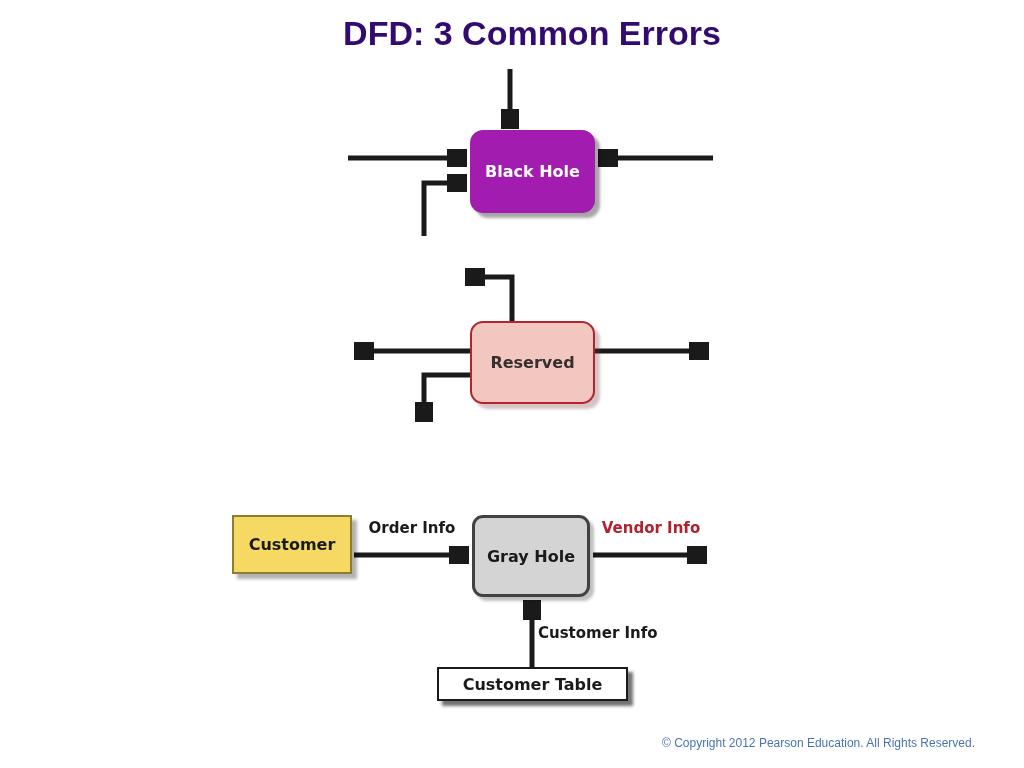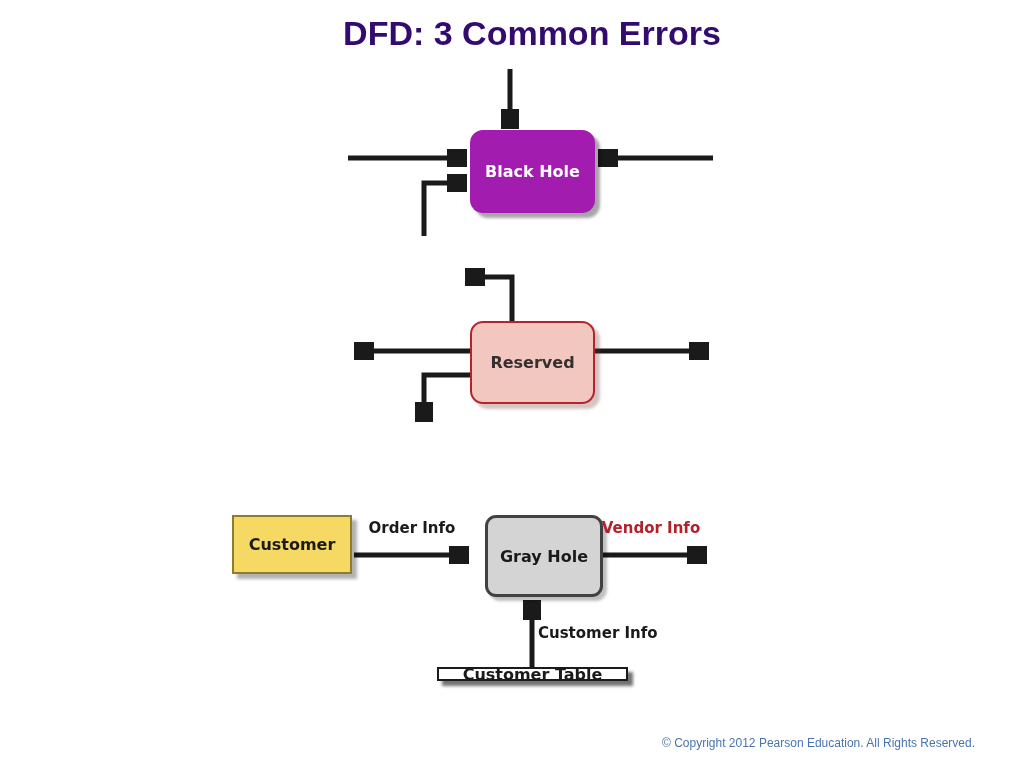--- a/index.html
+++ b/index.html
@@ -41,27 +41,27 @@
     color:#372F2F;font-size:16px;
     box-shadow:5px 5px 3px rgba(120,60,60,0.30);
   }
   .entity-yellow{
     left:232px;top:515px;width:120px;height:59px;
     background:#F5D963;border:2px solid #8F7D2F;
     color:#1A1A1A;font-size:16px;
     box-shadow:5px 5px 3px rgba(0,0,0,0.30);
   }
   .process-gray{
-    left:485px;top:515px;width:118px;height:82px;
+    left:472px;top:515px;width:118px;height:82px;
     background:#D4D4D4;border:3px solid #414042;border-radius:11px;
     color:#1A1A1A;font-size:16px;
     box-shadow:4px 4px 3px rgba(0,0,0,0.25);
   }
   .store-white{
-    left:437px;top:667px;width:191px;height:14px;
+    left:437px;top:667px;width:191px;height:34px;
     background:#FFFFFF;border:2px solid #1A1A1A;
     color:#1A1A1A;font-size:16px;
     box-shadow:5px 5px 3px rgba(0,0,0,0.55);
   }
   .flow-label{
     position:absolute;
     font-weight:bold;font-size:15px;color:#1A1A1A;
     white-space:nowrap;
     text-align:center;
   }

